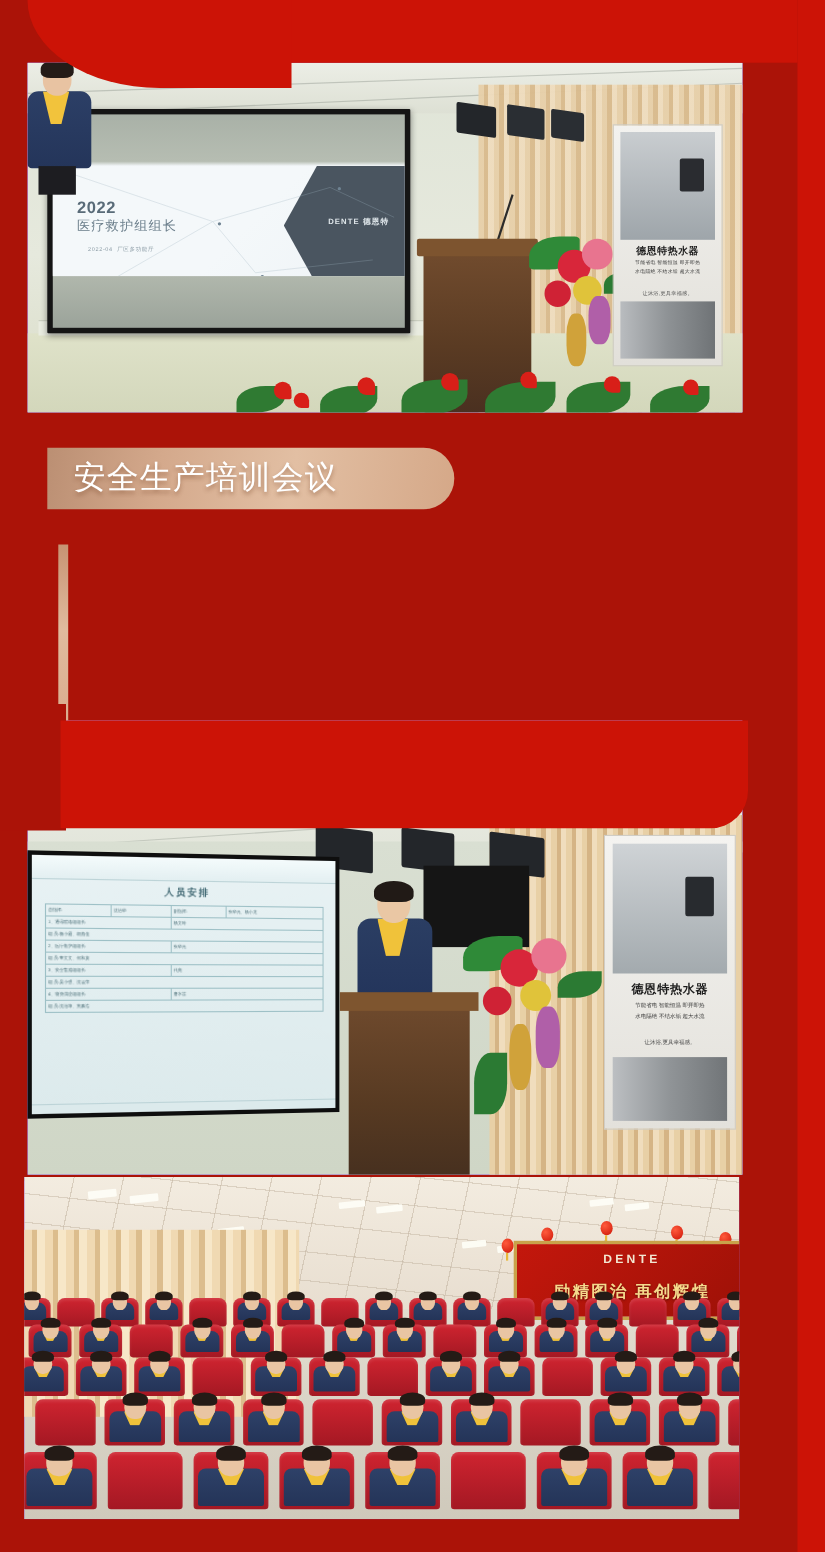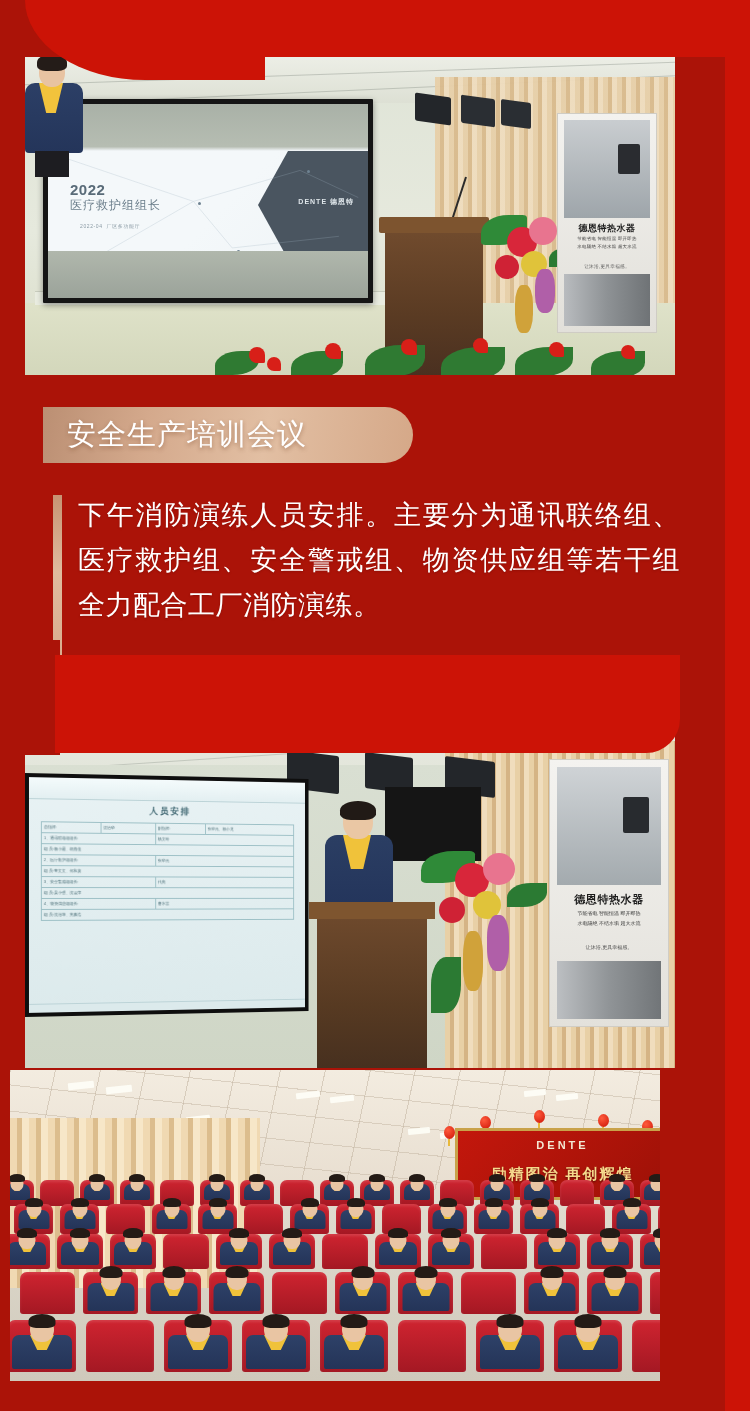--- a/index.html
+++ b/index.html
@@ -307,21 +307,21 @@
     position:absolute; left:55px; top:655px; width:625px; height:98px;
     background:#cc1306;
     border-bottom-right-radius:34px;
   }
   #corner-p2-left{
     position:absolute; left:0; top:640px; width:60px; height:115px;
     background:#ab1308;
   }
 
   
-  #photo3{ left:10px; top:1070px; width:650px; height:311px; }
+  #photo3{ left:22px; top:1070px; width:650px; height:311px; }
   #p3-ceiling{
     position:absolute; left:0; top:0; width:100%; height:120px;
     background:linear-gradient(#f3ece0,#e8ded0);
   }
   #p3-ceiling .grid{
     position:absolute; inset:0;
     background-image:
       repeating-linear-gradient(102deg, rgba(190,175,155,.5) 0 1px, transparent 1px 44px),
       repeating-linear-gradient(6deg, rgba(190,175,155,.45) 0 1px, transparent 1px 26px);
   }
@@ -508,21 +508,20 @@
   </div>
 
   <div id="corner-tl-fill"></div>
   <div id="corner-tl"></div>
 
   <div id="title-pill">
     <div class="t">安全生产培训会议</div>
   </div>
 
   <div id="accent-bar"></div>
-  <div id="body-text">下午消防演练人员安排。主要分为通讯联络组、医疗救护组、安全警戒组、物资供应组等若干组全力配合工厂消防演练。</div>
 
   <div class="photo" id="photo2">
     <div class="scene">
       <div id="p2-ceiling">
         <div class="t" style="top:34px;transform:skewY(-3deg)"></div>
         <div class="t" style="top:64px;transform:skewY(-3.4deg)"></div>
         <div class="t" style="top:94px;transform:skewY(-3.8deg)"></div>
       </div>
       <div id="p2-wall"></div>
       <div id="p2-curtain"></div>

